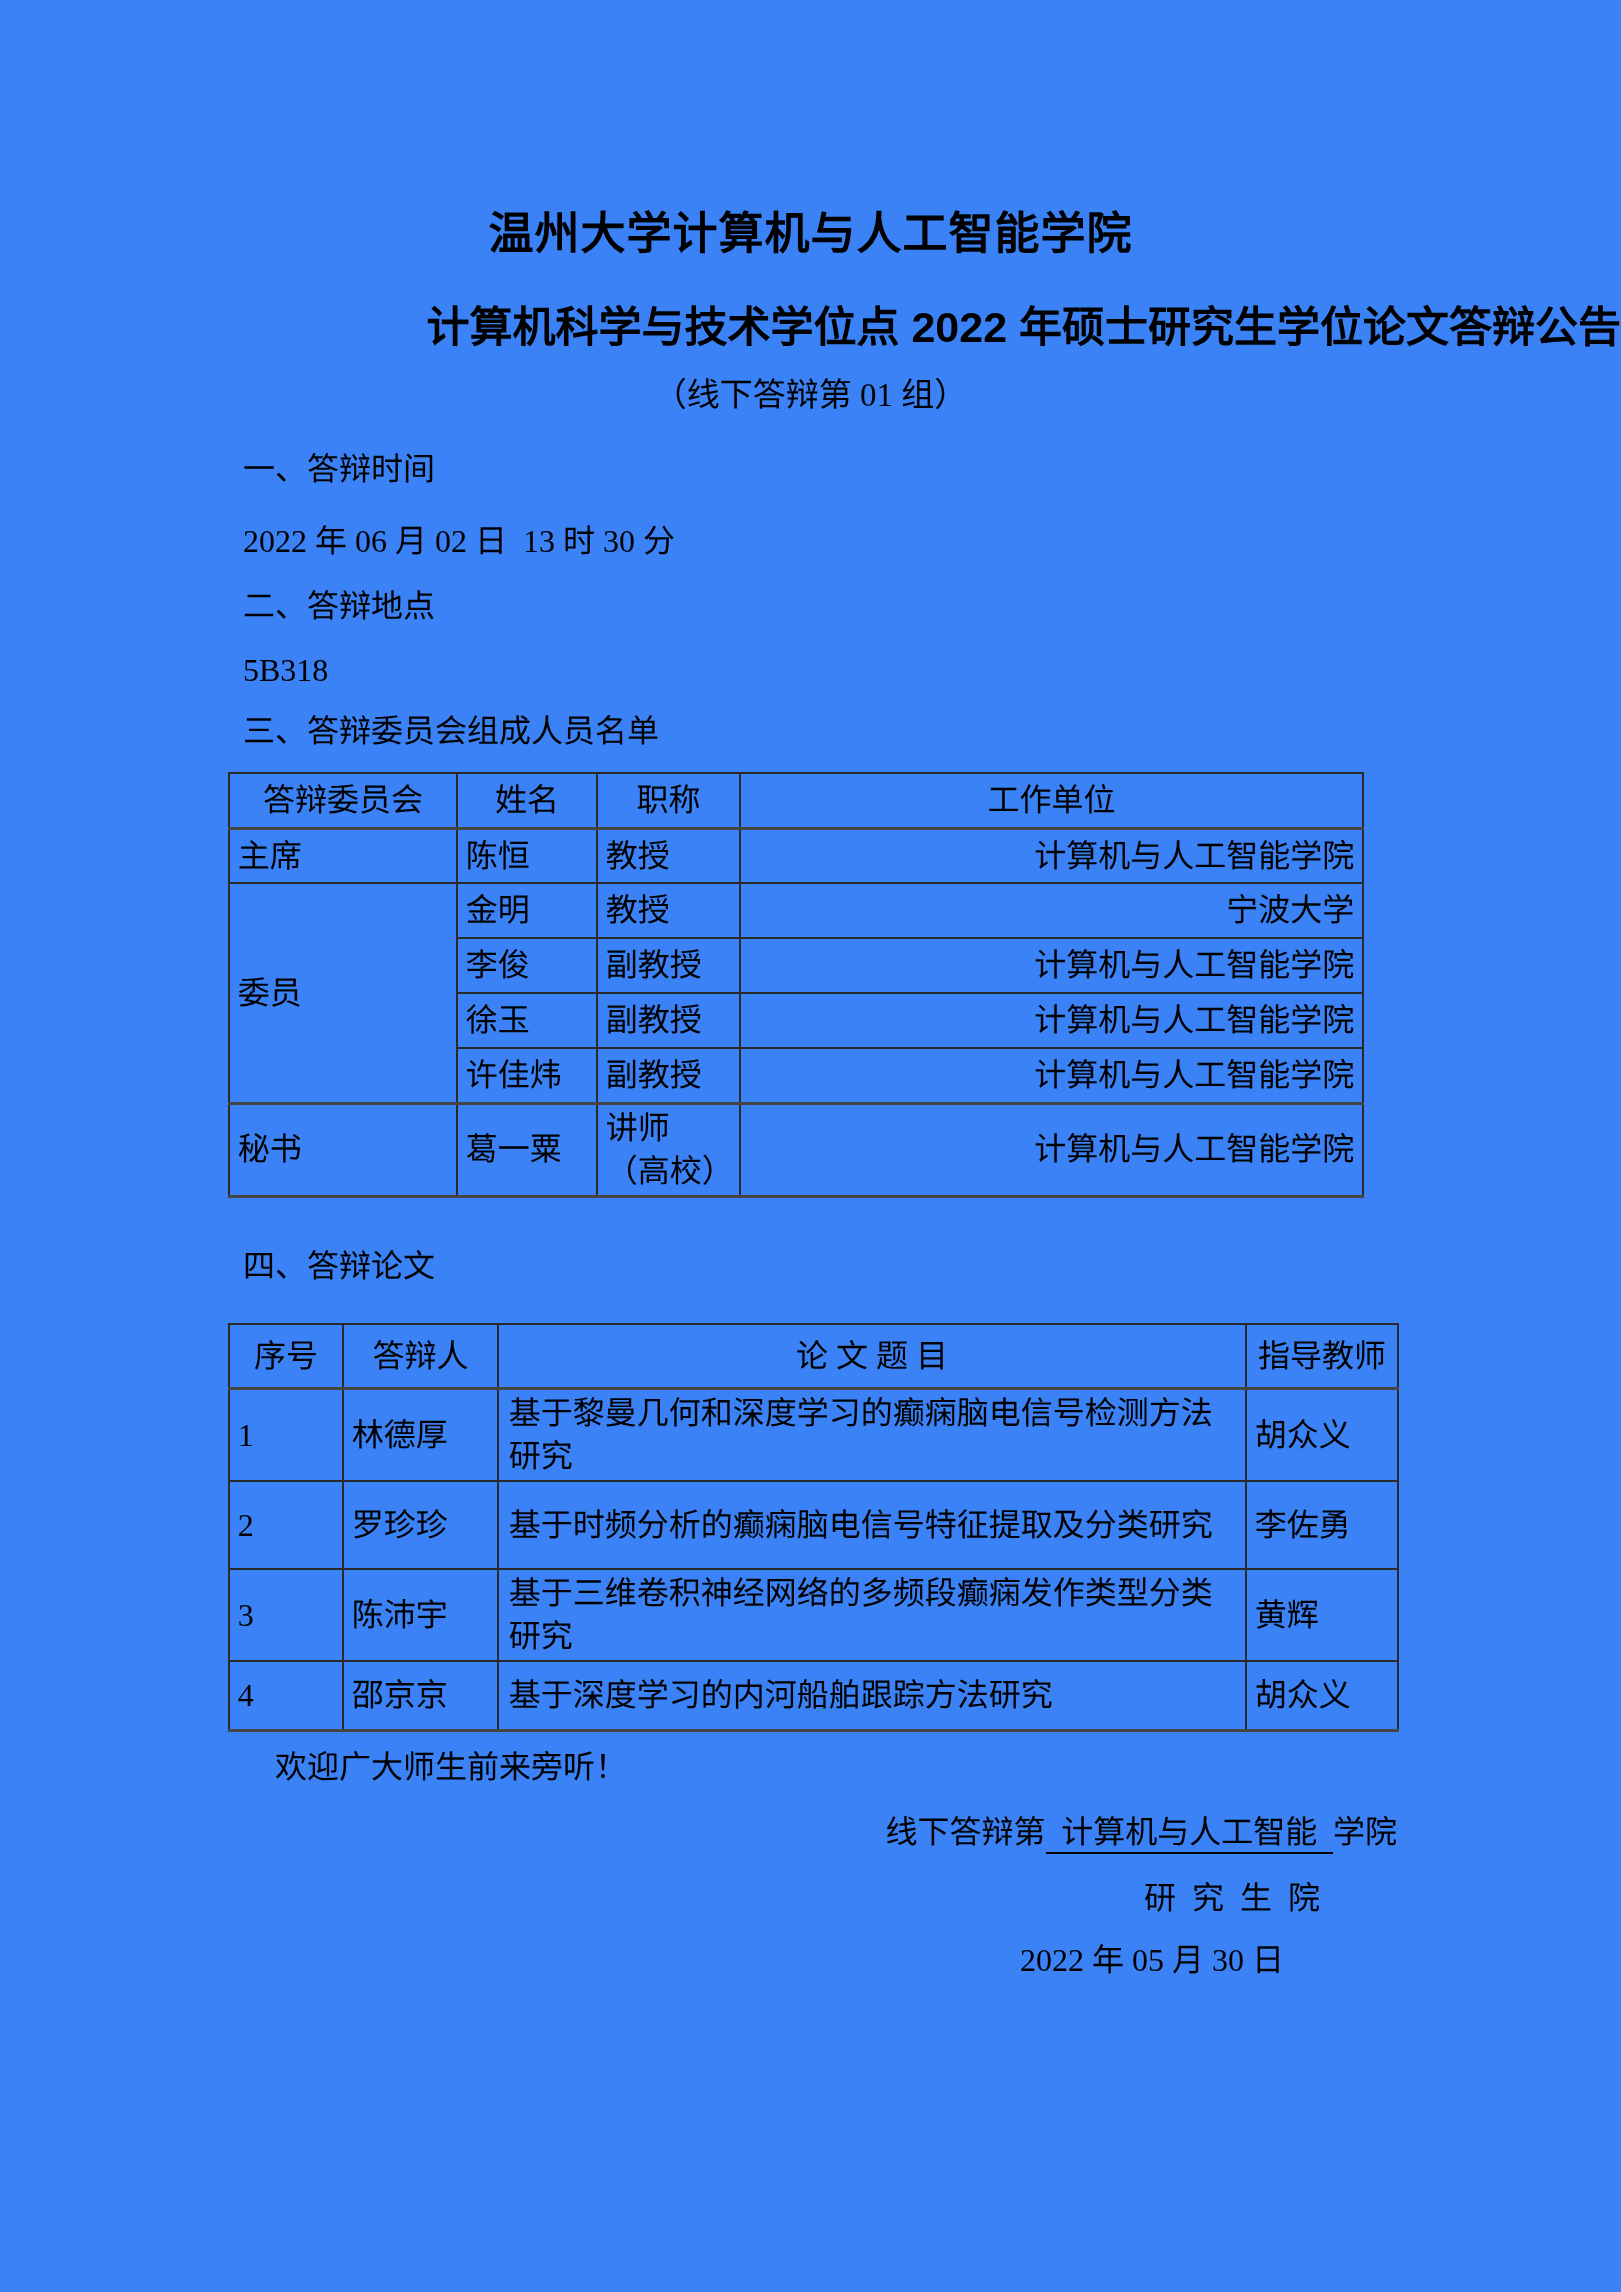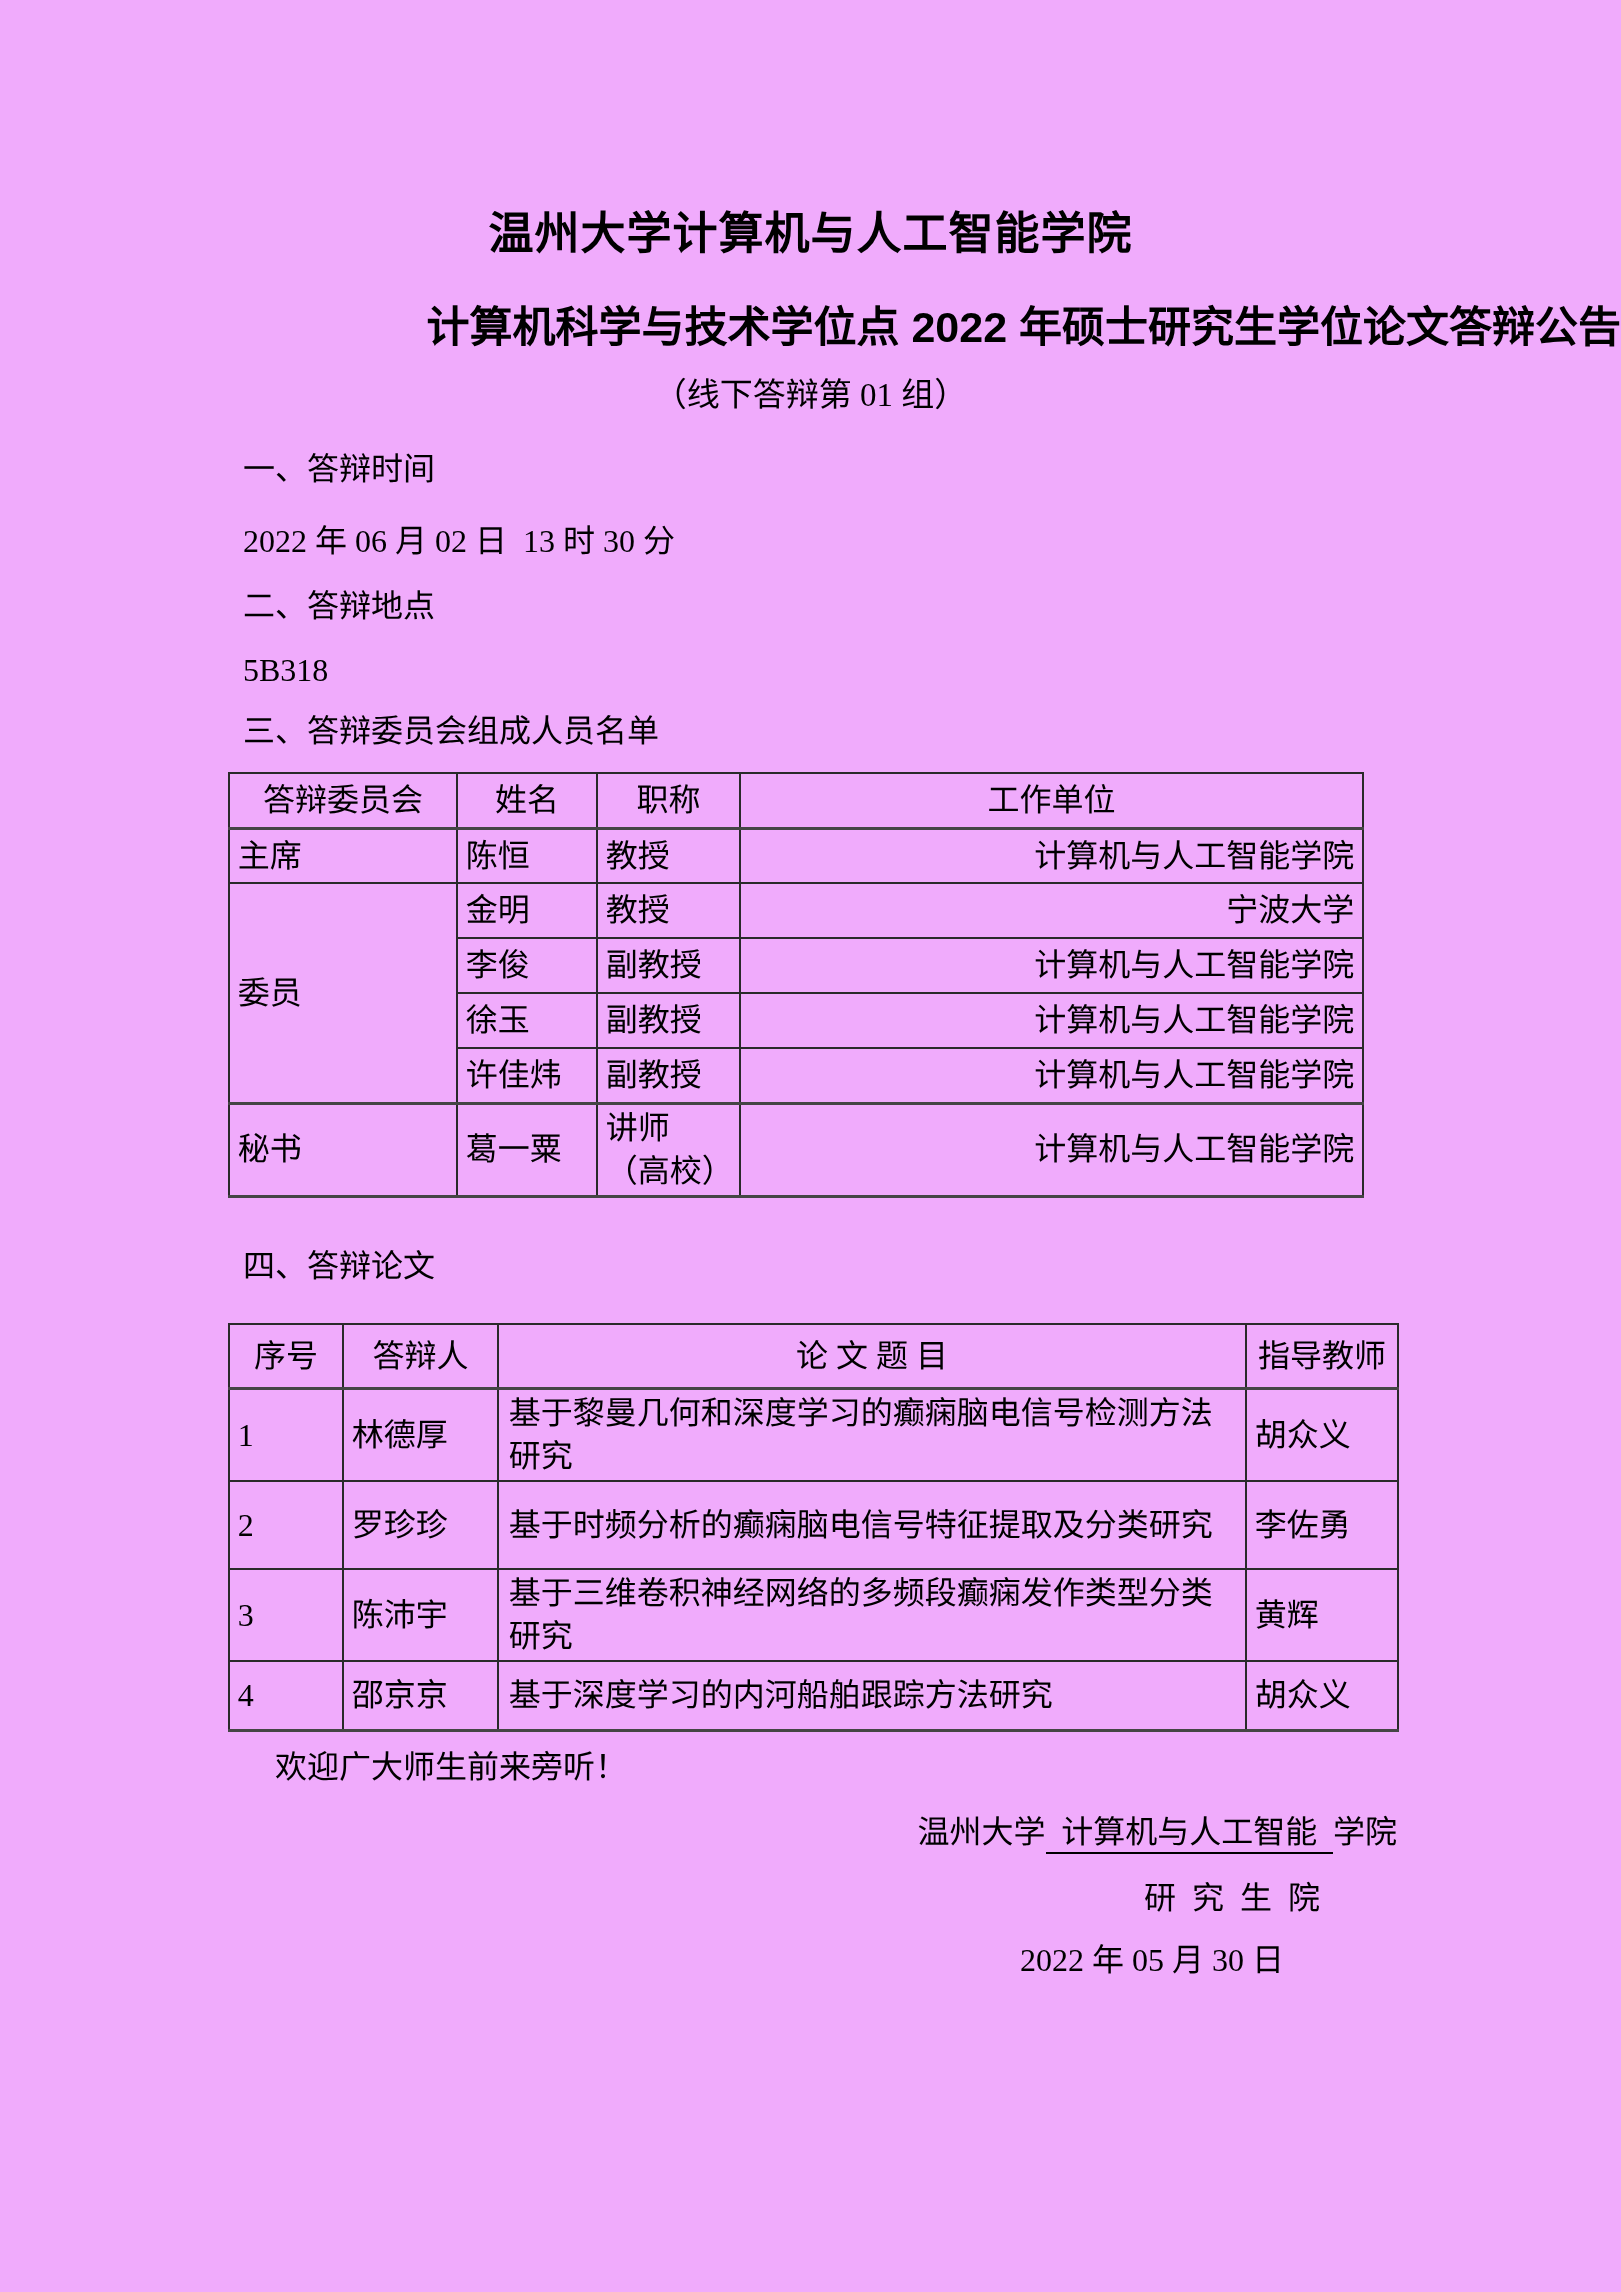--- a/index.html
+++ b/index.html
@@ -1,21 +1,21 @@
 <!DOCTYPE html>
 <html lang="zh-CN"><head>
 <meta charset="utf-8">
 <style>
   html, body { margin: 0; padding: 0; background: #e8e8e8; }
   .page {
     position: relative;
     width: 1621px;
     height: 2293px;
     margin: 0 auto;
-    background: #f0abfc;
+    background: #3b82f6;
     color: #000000;
     font-family: "Liberation Serif", serif;
     overflow: hidden;
     box-sizing: border-box;
     padding-top: 206px;
   }
   .doc-title {
     margin: 0;
     font-family: "Liberation Sans", sans-serif;
     font-weight: 700;
@@ -212,19 +212,19 @@
         <td>邵京京</td>
         <td class="title-cell">基于深度学习的内河船舶跟踪方法研究</td>
         <td>胡众义</td>
       </tr>
     </tbody>
   </table>
 
   <div class="welcome-line">欢迎广大师生前来旁听！</div>
 
   <div class="closing-block">
-    <div class="sign-line"><span>温州大学</span><span class="underlined-college">计算机与人工智能</span><span>学院</span></div>
+    <div class="sign-line"><span>线下答辩第</span><span class="underlined-college">计算机与人工智能</span><span>学院</span></div>
     <div class="school-line">研  究  生  院</div>
     <div class="date-line">2022 年 05 月 30 日</div>
   </div>
 
 </div>
 
 
 </body></html>

